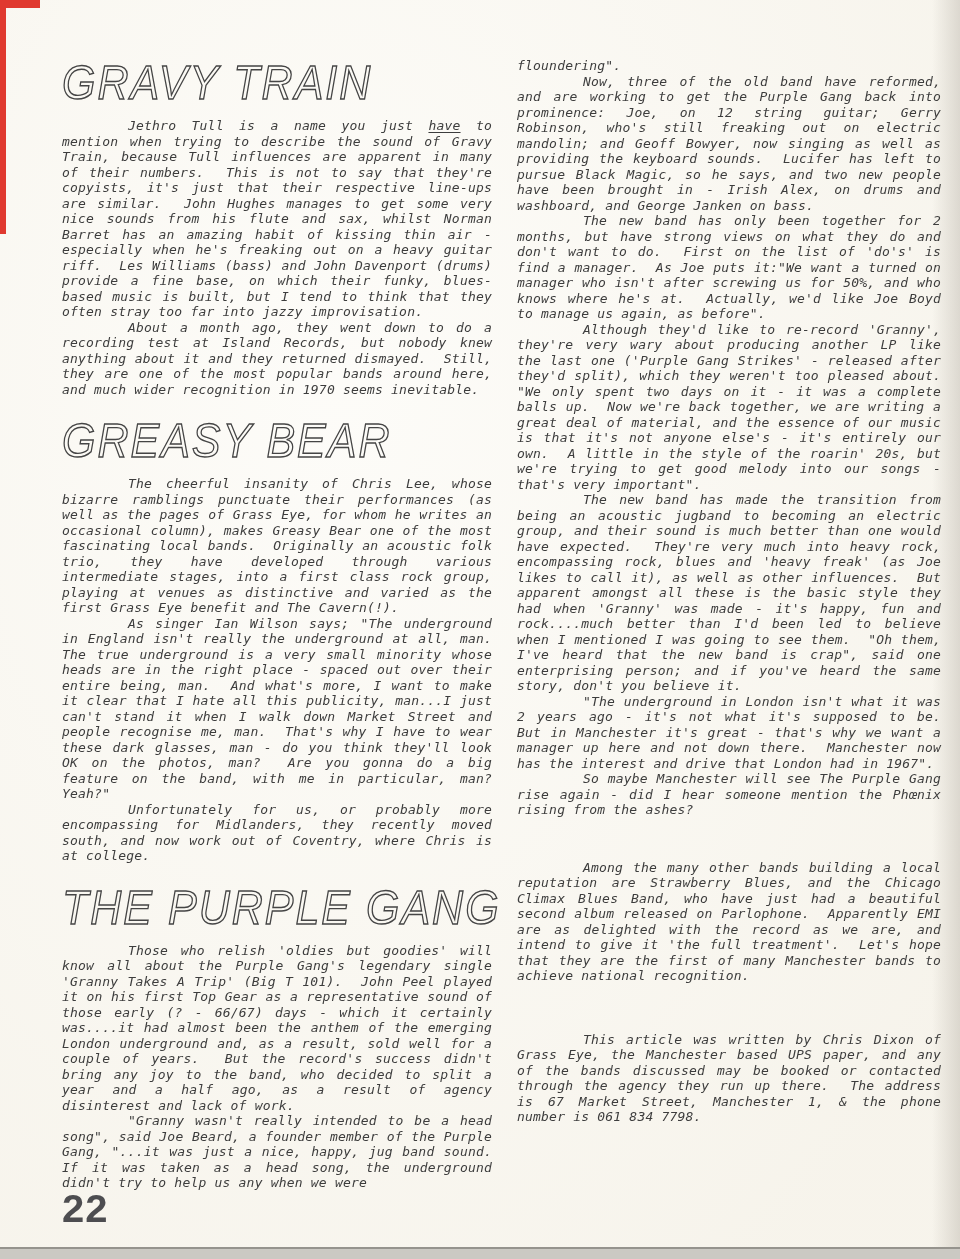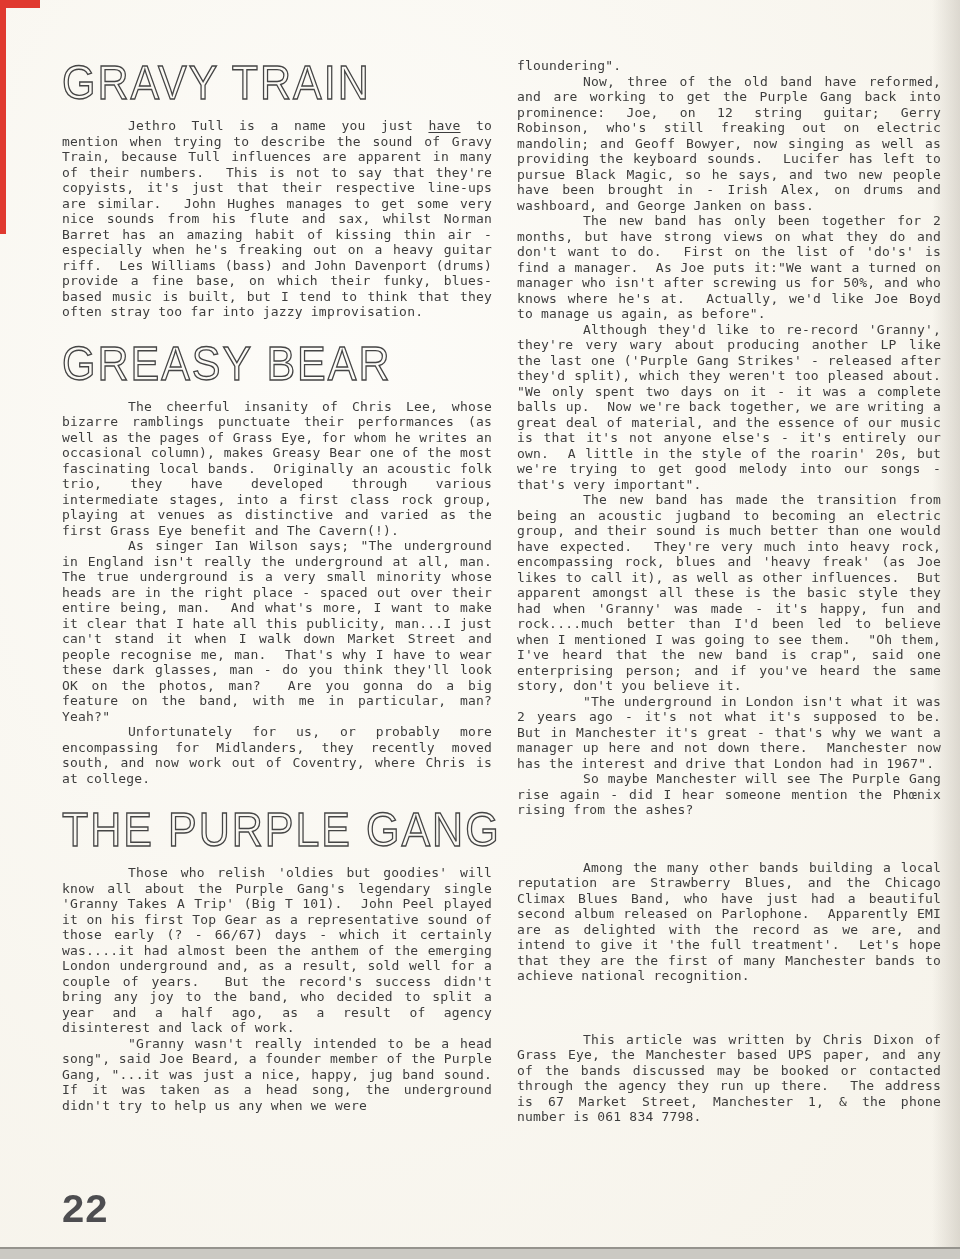--- a/index.html
+++ b/index.html
@@ -32,20 +32,21 @@
   }
   .bottom-strip {
     position: absolute; left: 0; right: 0; bottom: 0;
     height: 10px;
     background: #cbc9c3;
     border-top: 2px solid #95938d;
   }
   .col {
     position: absolute;
     color: #3d3d3d;
+    font-style: italic;
   }
   .col-left  { left: 62px;  top: 64px; width: 430px; }
   .col-right { left: 517px; top: 58px; width: 424px; }
   .headline {
     font-family: "Liberation Sans", sans-serif;
     font-size: 43px;
     line-height: 1;
     letter-spacing: 2px;
     font-weight: 400;
     color: #3f3f3f;
@@ -88,20 +89,21 @@
 
 <div class="paper-tint"></div>
 <div class="spine-red-vert"></div>
 <div class="spine-red-horiz"></div>
 
 <div class="col col-left">
 
   <div class="section">
     <h1 class="headline">GRAVY TRAIN</h1>
     <p class="body-text"><span>Jethro Tull is a name you just </span><span class="u">have</span><span> to mention when trying to describe the sound of Gravy Train, because Tull influences are apparent in many of their numbers.  This is not to say that they're copyists, it's just that their respective line-ups are similar.  John Hughes manages to get some very nice sounds from his flute and sax, whilst Norman Barret has an amazing habit of kissing thin air - especially when he's freaking out on a heavy guitar riff.  Les Williams (bass) and John Davenport (drums) provide a fine base, on which their funky, blues-based music is built, but I tend to think that they often stray too far into jazzy improvisation.</span></p>
+    <p class="body-text">About a month ago, they went down to do a recording test at Island Records, but nobody knew anything about it and they returned dismayed.  Still, they are one of the most popular bands around here, and much wider recognition in 1970 seems inevitable.</p>
   </div>
 
   <div class="section">
     <h1 class="headline">GREASY BEAR</h1>
     <p class="body-text">The cheerful insanity of Chris Lee, whose bizarre ramblings punctuate their performances (as well as the pages of Grass Eye, for whom he writes an occasional column), makes Greasy Bear one of the most fascinating local bands.  Originally an acoustic folk trio, they have developed through various intermediate stages, into a first class rock group, playing at venues as distinctive and varied as the first Grass Eye benefit and The Cavern(!).</p>
     <p class="body-text">As singer Ian Wilson says; "The underground in England isn't really the underground at all, man.  The true underground is a very small minority whose heads are in the right place - spaced out over their entire being, man.  And what's more, I want to make it clear that I hate all this publicity, man...I just can't stand it when I walk down Market Street and people recognise me, man.  That's why I have to wear these dark glasses, man - do you think they'll look OK on the photos, man?  Are you gonna do a big feature on the band, with me in particular, man?  Yeah?"</p>
     <p class="body-text">Unfortunately for us, or probably more encompassing for Midlanders, they recently moved south, and now work out of Coventry, where Chris is at college.</p>
   </div>
 
   <div class="section">

